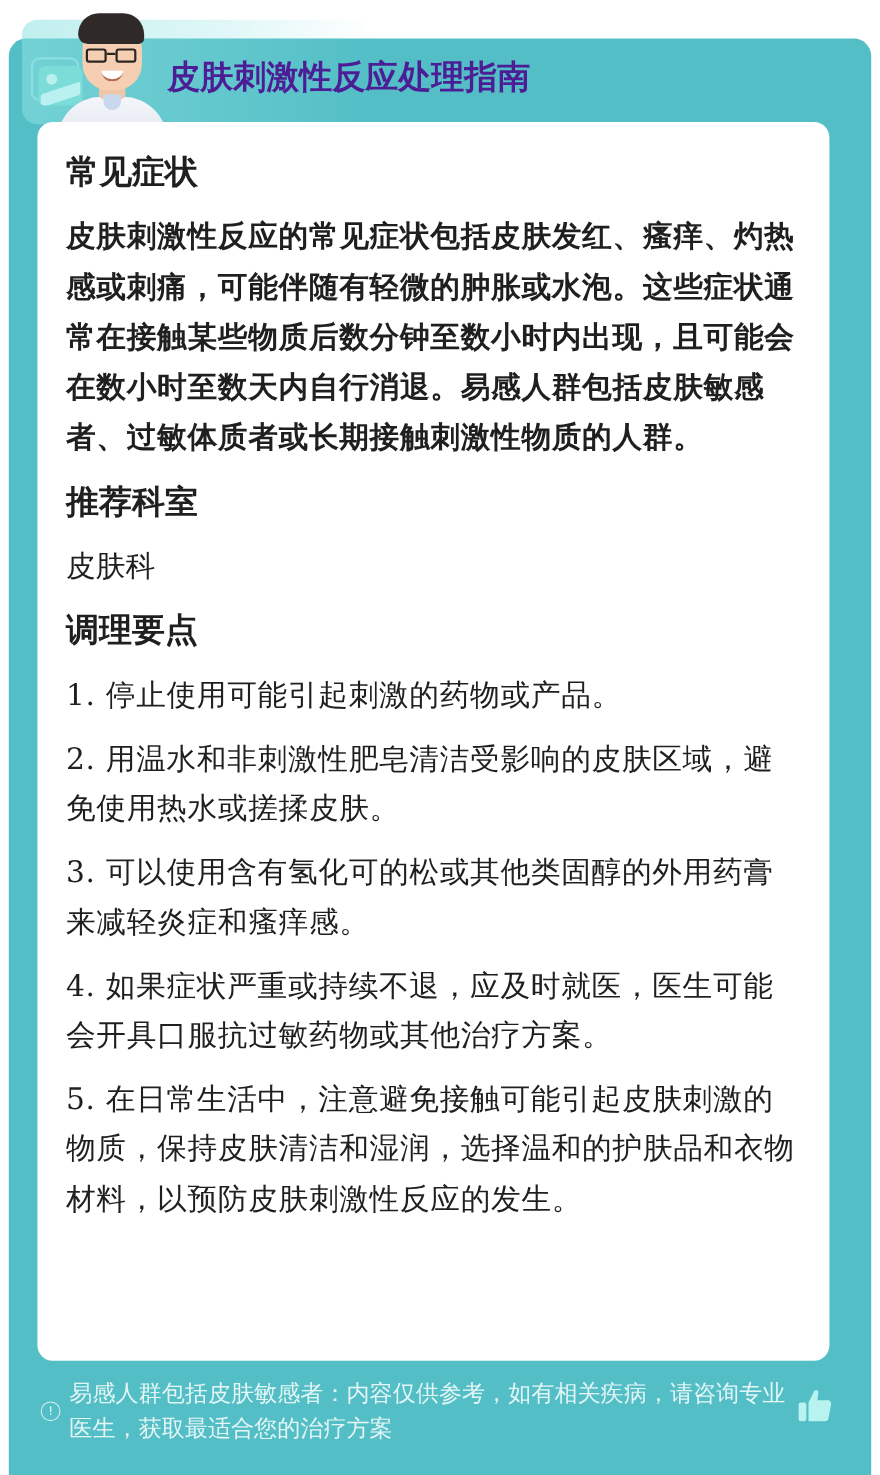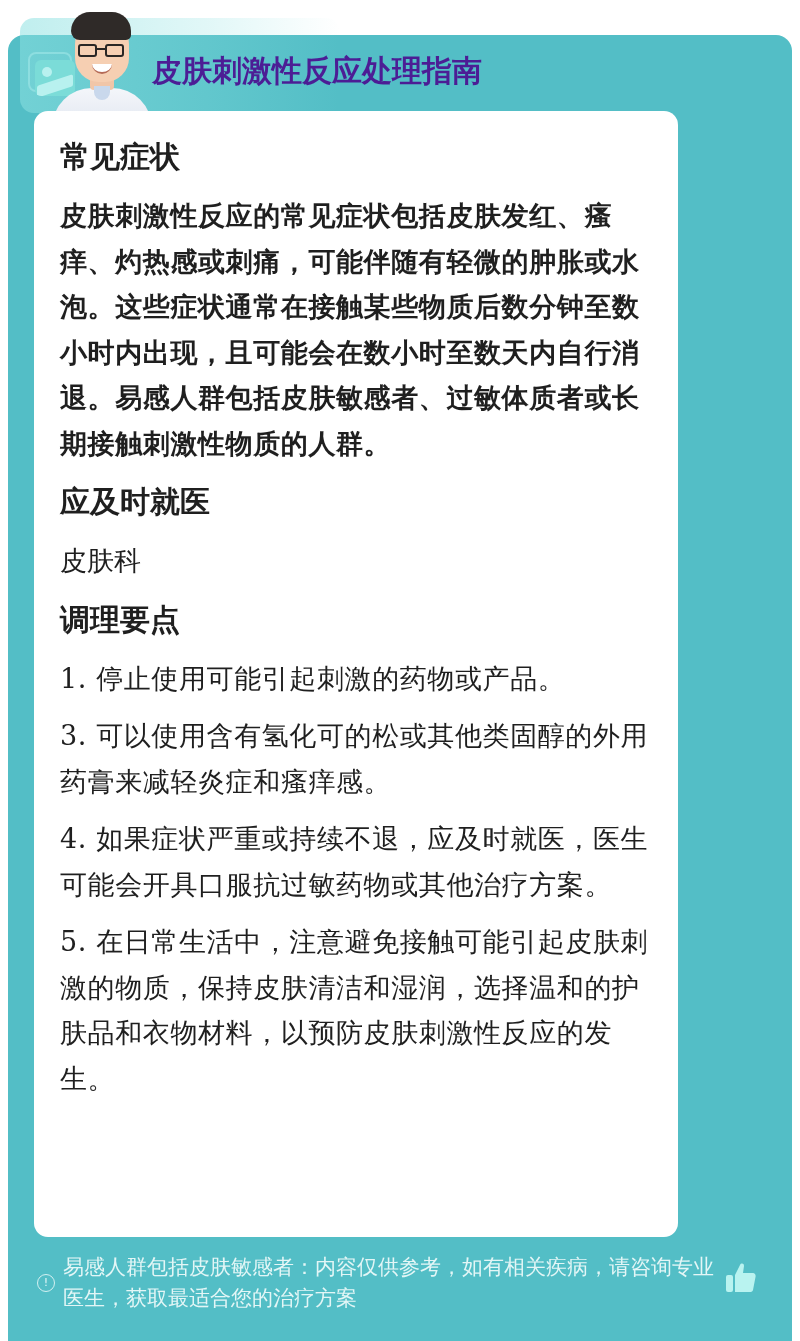--- a/index.html
+++ b/index.html
@@ -168,21 +168,21 @@
       font-weight: bold;
       color: #4c1d95;
       letter-spacing: 0px;
       line-height: 38px;
       white-space: nowrap;
     }
     .content-card {
       position: absolute;
       left: 34px;
       top: 111px;
-      width: 644px;
+      width: 720px;
       height: 1126px;
       background: #ffffff;
       border-radius: 14px;
       box-sizing: border-box;
       padding: 24px 26px 20px 26px;
       color: #1f1f1f;
     }
     .section-title {
       font-size: 30px;
       font-weight: bold;
@@ -273,25 +273,26 @@
   </div>
   <div class="smile"></div>
 </div>
 
 <div class="title">皮肤刺激性反应处理指南</div>
 
 <div class="content-card">
   <div class="section-title">常见症状</div>
   <div class="para">皮肤刺激性反应的常见症状包括皮肤发红、瘙痒、灼热感或刺痛，可能伴随有轻微的肿胀或水泡。这些症状通常在接触某些物质后数分钟至数小时内出现，且可能会在数小时至数天内自行消退。易感人群包括皮肤敏感者、过敏体质者或长期接触刺激性物质的人群。</div>
 
-  <div class="section-title">应及时就医</div>
+  <div class="section-title">推荐科室</div>
   <div class="dept">皮肤科</div>
 
   <div class="section-title">调理要点</div>
   <div class="list-item"><span class="num">1.</span> <span>停止使用可能引起刺激的药物或产品。</span></div>
+  <div class="list-item"><span class="num">2.</span> <span>用温水和非刺激性肥皂清洁受影响的皮肤区域，避免使用热水或搓揉皮肤。</span></div>
   <div class="list-item"><span class="num">3.</span> <span>可以使用含有氢化可的松或其他类固醇的外用药膏来减轻炎症和瘙痒感。</span></div>
   <div class="list-item"><span class="num">4.</span> <span>如果症状严重或持续不退，应及时就医，医生可能会开具口服抗过敏药物或其他治疗方案。</span></div>
   <div class="list-item"><span class="num">5.</span> <span>在日常生活中，注意避免接触可能引起皮肤刺激的物质，保持皮肤清洁和湿润，选择温和的护肤品和衣物材料，以预防皮肤刺激性反应的发生。</span></div>
 </div>
 
 <div class="footer">
   <div class="info-icon">!</div>
   <div class="footer-text">易感人群包括皮肤敏感者：内容仅供参考，如有相关疾病，请咨询专业医生，获取最适合您的治疗方案</div>
   <svg class="thumb-icon" viewBox="0 0 34 34">
     <rect x="2" y="14" width="7" height="17" rx="2" fill="#b9f3f0"></rect>

